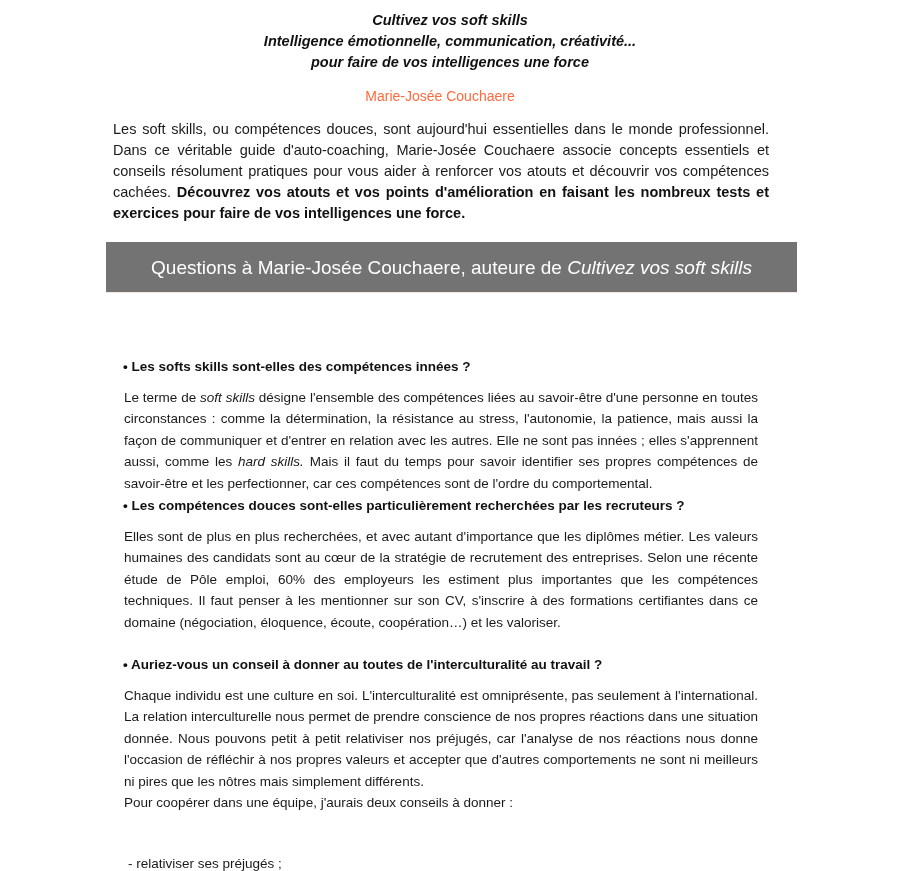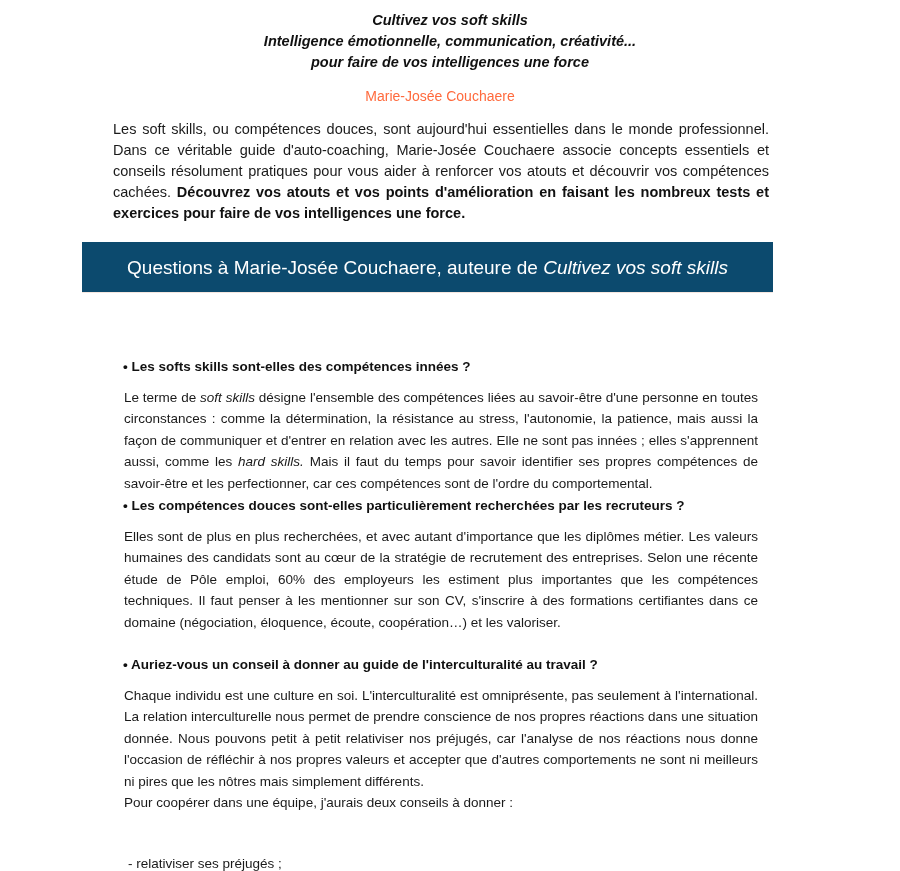--- a/index.html
+++ b/index.html
@@ -46,24 +46,24 @@
     font-size: 14.5px;
     line-height: 21px;
     text-align: justify;
     color: #1a1a1a;
     margin: 0;
   }
   .intro b { font-weight: bold; color: #111; }
   .banner {
     position: absolute;
     top: 242px;
-    left: 82px;
+    left: 106px;
     width: 691px;
     height: 51px;
-    background: #0c4a6e;
+    background: #737373;
     color: #ffffff;
     font-size: 19px;
     line-height: 51px;
     text-align: center;
     box-sizing: border-box;
     border-bottom: 1px solid #f5e6df;
   }
   .banner i { font-style: italic; }
   .qa {
     position: absolute;
@@ -119,17 +119,17 @@
   <p class="question">• Les softs skills sont-elles des compétences innées ?</p>
   <p class="answer"><span>Le terme de </span><i>soft skills</i><span> désigne l'ensemble des compétences liées au savoir-être d'une personne en toutes circonstances : comme la détermination, la résistance au stress, l'autonomie, la patience, mais aussi la façon de communiquer et d'entrer en relation avec les autres. Elle ne sont pas innées ; elles s'apprennent aussi, comme les </span><i>hard skills.</i><span> Mais il faut du temps pour savoir identifier ses propres compétences de savoir-être et les perfectionner, car ces compétences sont de l'ordre du comportemental.</span></p>
 </div>
 
 <div class="qa" style="top:497px;">
   <p class="question">• Les compétences douces sont-elles particulièrement recherchées par les recruteurs ?</p>
   <p class="answer">Elles sont de plus en plus recherchées, et avec autant d'importance que les diplômes métier. Les valeurs humaines des candidats sont au cœur de la stratégie de recrutement des entreprises. Selon une récente étude de Pôle emploi, 60% des employeurs les estiment plus importantes que les compétences techniques. Il faut penser à les mentionner sur son CV, s'inscrire à des formations certifiantes dans ce domaine (négociation, éloquence, écoute, coopération…) et les valoriser.</p>
 </div>
 
 <div class="qa" style="top:656px;">
-  <p class="question">• Auriez-vous un conseil à donner au guide de l'interculturalité au travail ?</p>
+  <p class="question">• Auriez-vous un conseil à donner au toutes de l'interculturalité au travail ?</p>
   <p class="answer">Chaque individu est une culture en soi. L'interculturalité est omniprésente, pas seulement à l'international.  La relation interculturelle nous permet de prendre conscience de nos propres réactions dans une situation donnée. Nous pouvons petit à petit relativiser nos préjugés, car l'analyse de nos réactions nous donne l'occasion de réfléchir à nos propres valeurs et accepter que d'autres comportements ne sont ni meilleurs ni pires que les nôtres mais simplement différents.</p>
   <div class="plain-line">Pour coopérer dans une équipe, j'aurais deux conseils à donner :</div>
   <div class="list-line">- relativiser ses préjugés ;</div>
 </div>
 
 </body></html>

